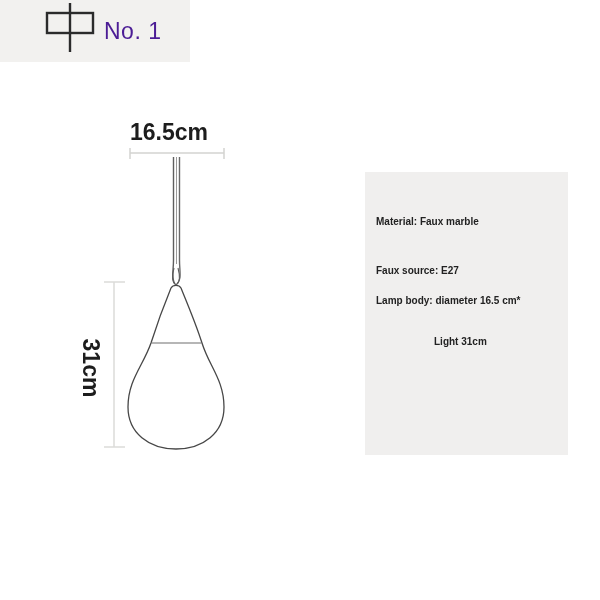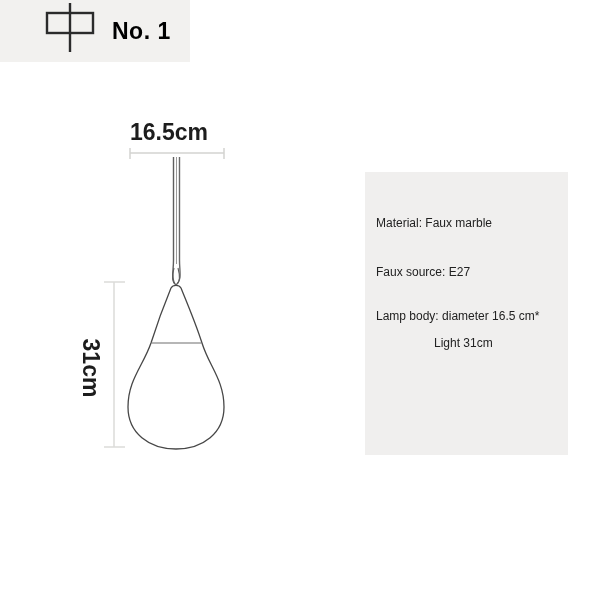--- a/index.html
+++ b/index.html
@@ -22,24 +22,24 @@
     left: 0; top: 0;
     width: 190px; height: 62px;
     background: #f2f1ef;
     display: flex;
     align-items: center;
     padding-left: 40px;
     box-sizing: border-box;
   }
   .badge-icon { display: block; }
   .badge-label {
-    margin-left: 12px;
+    margin-left: 4px;
     font-size: 23px;
-    font-weight: bold;
-    color: #000000;
+    font-weight: normal;
+    color: #4c1d95;
     letter-spacing: 0.5px;
   }
 
   
   .dim-label {
     position: absolute;
     font-weight: bold;
     color: #1d1d1d;
     font-size: 23px;
   }
@@ -65,28 +65,28 @@
   
   .panel {
     position: absolute;
     left: 365px; top: 172px;
     width: 203px; height: 283px;
     background: #f0efee;
   }
   .spec-line {
     position: absolute;
     left: 11px;
-    font-size: 12px;
-    font-weight: normal;
+    font-size: 10px;
+    font-weight: bold;
     color: #222222;
     white-space: nowrap;
   }
   .spec-material     { top: 44px; }
   .spec-light-source { top: 93px; }
-  .spec-lamp-body    { top: 137px; }
+  .spec-lamp-body    { top: 123px; }
   .spec-height       { top: 164px; left: 69px; }
 </style>
 </head>
 <body>
 
 <div class="stage">
 
   <div class="badge">
     <svg class="badge-icon" width="60" height="62" viewBox="0 0 60 62">
       <rect x="7" y="13" width="46" height="20" fill="none" stroke="#2b2b2b" stroke-width="2.4"></rect>

